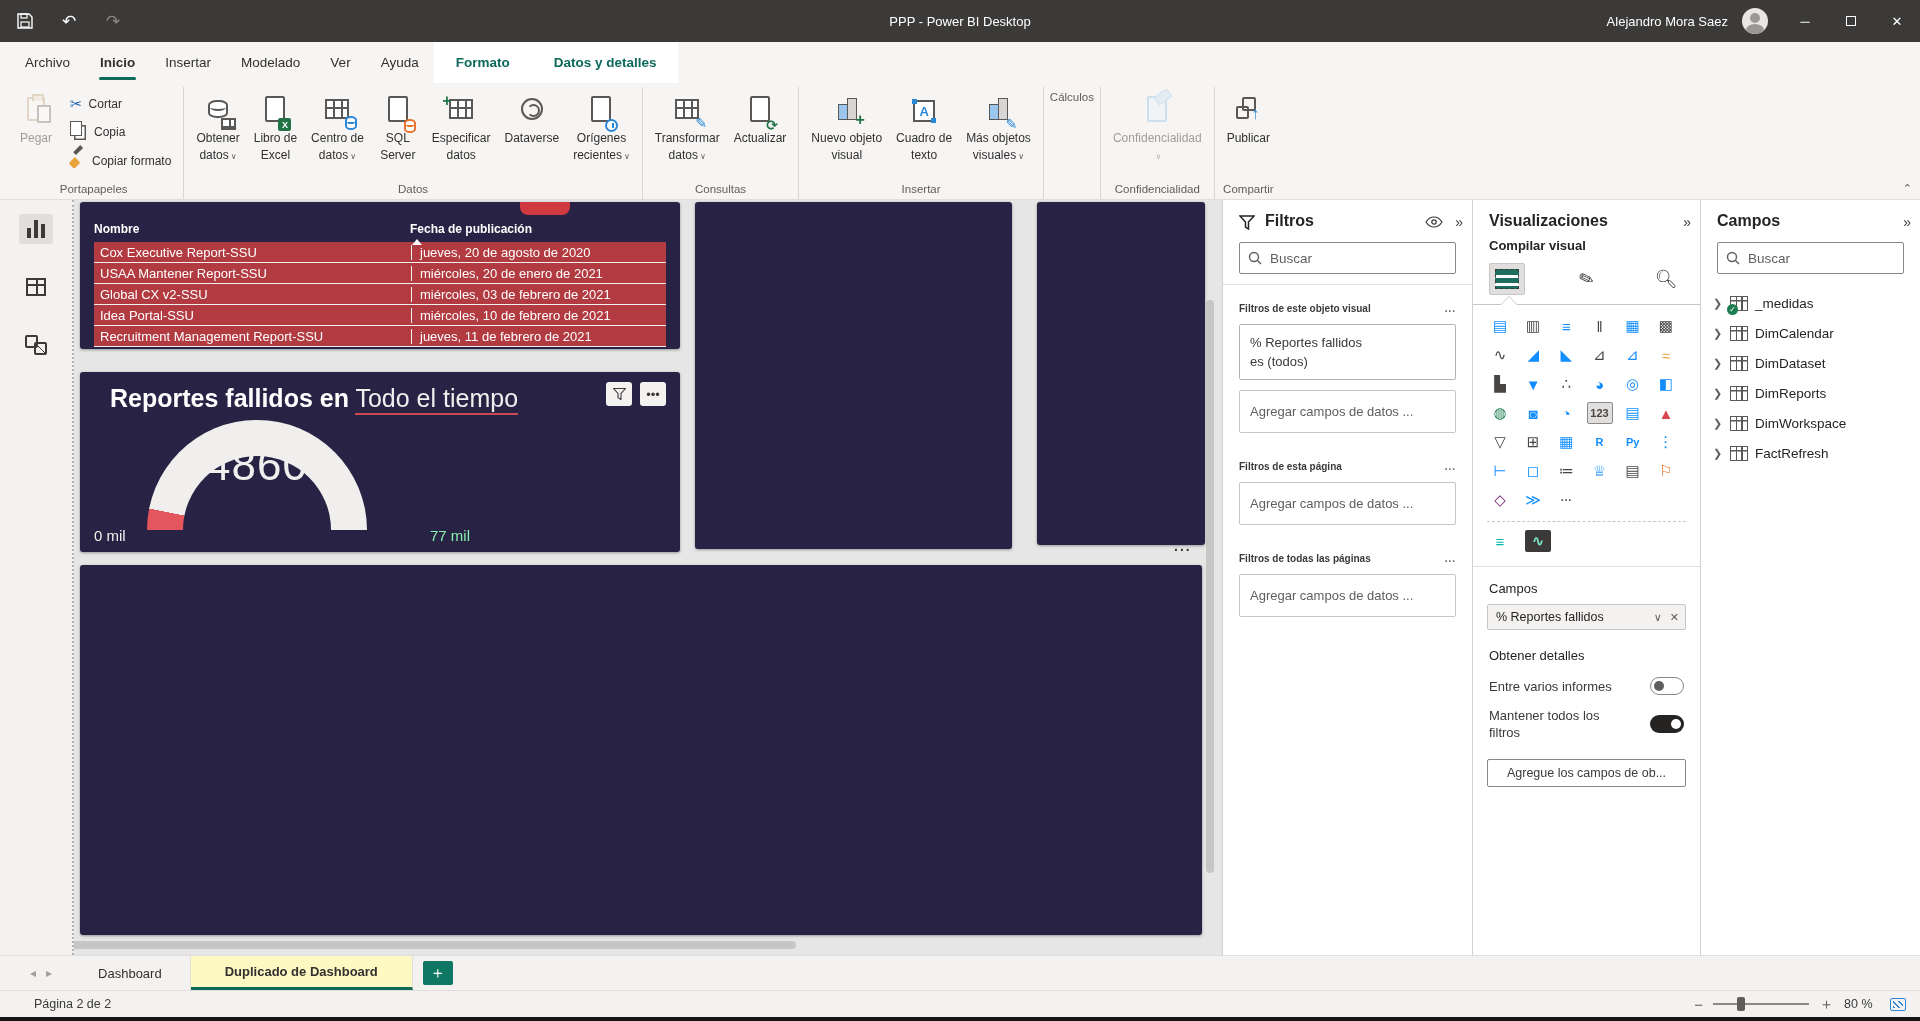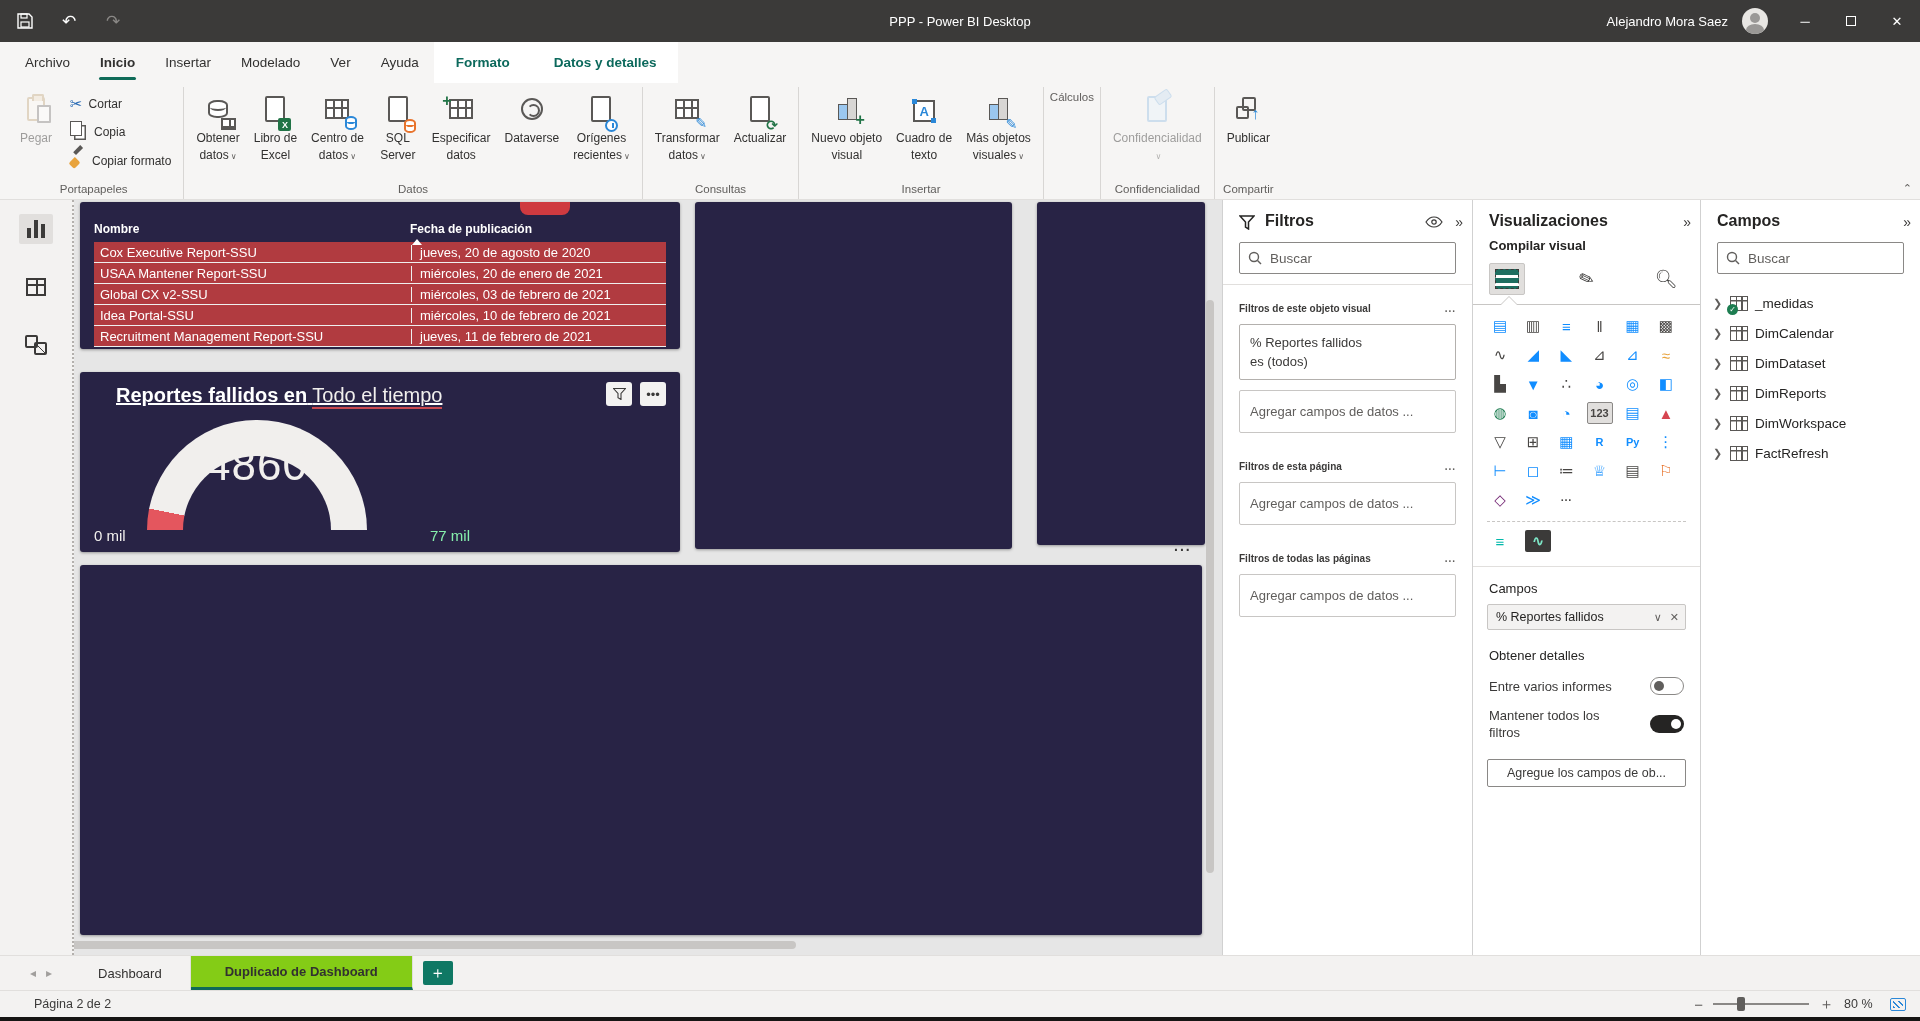--- a/index.html
+++ b/index.html
@@ -116,21 +116,21 @@
   .tv-redblob { position:absolute; right:110px; top:0; width:50px; height:13px; background:#cf3a40; border-radius:0 0 8px 8px; }
   .tv-table { position:absolute; left:14px; right:14px; top:16px; }
   .tv-head { display:flex; color:#fff; font-size:12px; font-weight:bold; padding:4px 0 6px; position:relative; }
   .tv-head .c1 { width:316px; } .tv-head .c2 { flex:1; }
   .sort-arrow { position:absolute; left:318px; bottom:-3px; width:0; height:0; border-left:5px solid transparent; border-right:5px solid transparent; border-bottom:6px solid #fff; }
   .tv-row { display:flex; background:#b13b40; color:#fff; font-size:13px; padding:2.5px 0 2.5px 6px; border-bottom:1.5px solid #efefef; }
   .tv-row .c1 { width:312px; border-right:1.5px solid #efefef; } .tv-row .c2 { flex:1; padding-left:8px; }
 
   
   .gv { left:6px; top:172px; width:600px; height:180px; }
-  .gv-title { position:absolute; left:36px; top:12px; font-size:20px; color:#fff;text-decoration:underline; }
+  .gv-title { position:absolute; left:30px; top:12px; font-size:25px; color:#fff; }
   .gv-title b { font-weight:bold; }
   .gv-title .tail { font-weight:400; color:#f1efed; border-bottom:2px solid #c94a50; padding-bottom:1px; }
   .gv-tools { position:absolute; right:14px; top:10px; display:flex; gap:8px; }
   .gv-tool { width:26px; height:24px; background:#f3f2f1; border-radius:3px; display:flex; align-items:center; justify-content:center; color:#3b3a39; font-size:13px; cursor:pointer; }
   .gauge-wrap { position:absolute; left:67px; top:48px; width:220px; height:112px; overflow:hidden; }
   .gauge-arc { position:absolute; left:0; top:0; width:220px; height:220px; border-radius:50%;
       background:conic-gradient(from 270deg, #e4565e 0deg 11.3deg, #f1efed 11.3deg 180deg, transparent 180deg 360deg); }
   .gauge-hole { position:absolute; left:36px; top:36px; width:148px; height:148px; border-radius:50%; background:#282345; }
   .gauge-value { position:absolute; left:67px; top:68px; width:220px; text-align:center; font-size:44px; color:#f1efed; font-weight:300; letter-spacing:1px; }
   .gauge-min { position:absolute; left:14px; bottom:8px; color:#f1efed; font-size:15px; }
@@ -204,21 +204,21 @@
   .fitem .fchev { color:#605e5c; font-size:11px; width:10px; }
   .tbl-ico { width:18px; height:15px; border:1.5px solid #5a5856; background:
       linear-gradient(#5a5856,#5a5856) 0 3.5px/100% 1.5px no-repeat,
       linear-gradient(90deg,transparent 5px,#5a5856 5px,#5a5856 6.5px,transparent 6.5px,transparent 10.5px,#5a5856 10.5px,#5a5856 12px,transparent 12px); position:relative; }
   .tbl-ico.measure::after { content:"✓"; position:absolute; left:-4px; bottom:-5px; width:11px; height:11px; background:#1d7d51; color:#fff; border-radius:50%; font-size:8px; display:flex; align-items:center; justify-content:center; }
 
   
   .pagebar { position:absolute; left:0; top:955px; width:100%; height:35px; background:#f3f2f1; display:flex; align-items:stretch; border-top:1px solid #e1dfdd; }
   .pg-arrows { display:flex; align-items:center; gap:10px; padding:0 18px 0 30px; color:#a19f9d; font-size:12px; }
   .ptab { display:flex; align-items:center; padding:0 28px; font-size:13px; color:#323130; border-right:1px solid #e1dfdd; cursor:pointer; }
-  .ptab.active { background:#84cc16; border-bottom:3px solid #0f6b58; font-weight:bold; padding:0 34px; }
+  .ptab.active { background:#fef9c3; border-bottom:3px solid #0f6b58; font-weight:bold; padding:0 34px; }
   .addpage { align-self:center; margin-left:10px; width:30px; height:24px; background:#0f7864; color:#fff; display:flex; align-items:center; justify-content:center; font-size:16px; border-radius:2px; cursor:pointer; }
   .statusbar { position:absolute; left:0; top:990px; width:100%; height:27px; background:#f3f2f1; border-top:1px solid #e1dfdd; display:flex; align-items:center; font-size:12.5px; color:#3b3a39; padding:0 14px 0 34px; }
   .sb-right { margin-left:auto; display:flex; align-items:center; gap:10px; }
   .zoom-track { width:96px; height:2px; background:#8a8886; position:relative; }
   .zoom-handle { position:absolute; left:24px; top:-6px; width:8px; height:14px; background:#605e5c; border-radius:2px; cursor:pointer; }
   .fit-icon { width:16px; height:13px; border:1.5px solid #2b88d8; border-radius:2px; position:relative; }
   .fit-icon::before { content:""; position:absolute; left:2px; top:2px; right:2px; bottom:2px; background:repeating-linear-gradient(45deg,#2b88d8 0 1.5px,transparent 1.5px 4px); }
   .bottomstrip { position:absolute; left:0; top:1017px; width:100%; height:4px; background:#161514; }
   .funnel-svg, .eye-svg { display:block; }
 </style>

